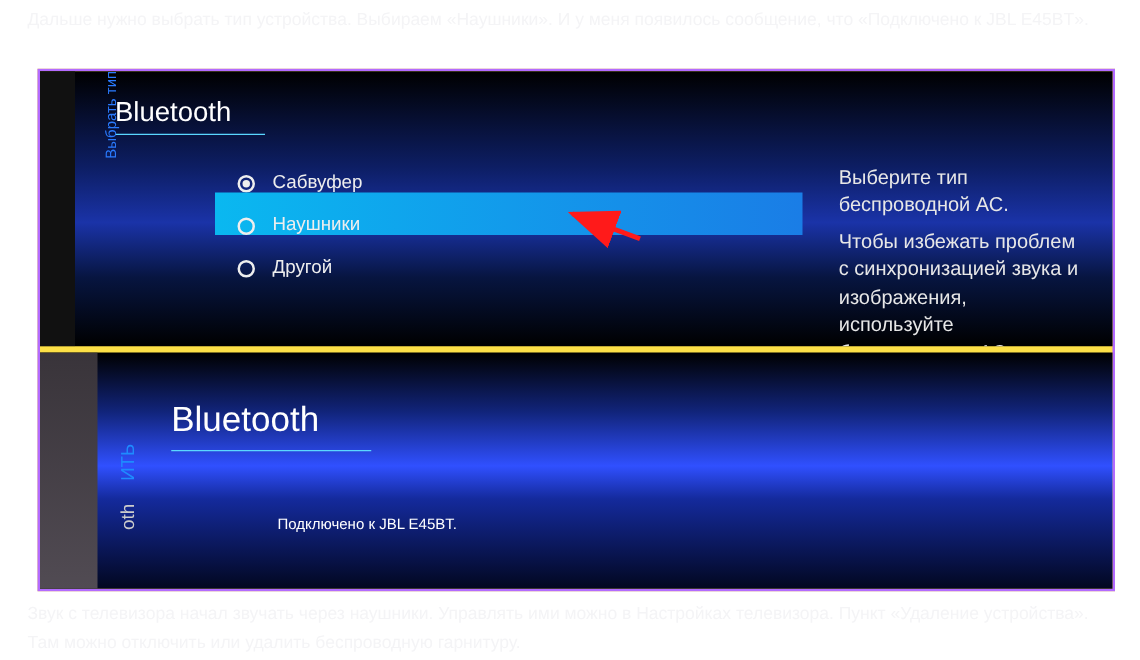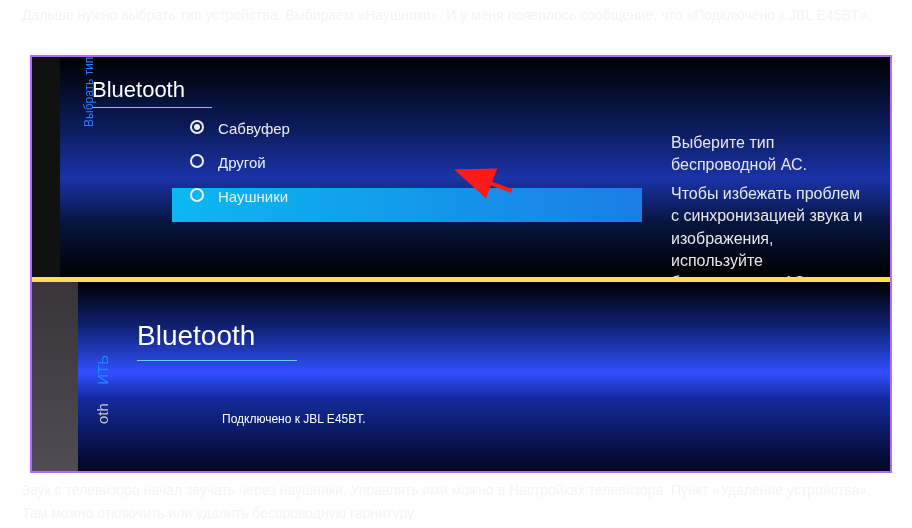--- a/index.html
+++ b/index.html
@@ -14,21 +14,21 @@
   
   .shot1{position:absolute;left:0;right:0;top:0;height:220px;
          background:linear-gradient(180deg,#000 0%,#0d1e64 35%,#1a33a8 55%,#071540 75%,#000 100%);
          overflow:hidden}
   .bezel-left{position:absolute;left:0;top:0;bottom:0;width:28px;background:#111}
   .title1{position:absolute;left:60px;top:20px;color:#fff;font-size:22px;font-weight:400}
   .title-rule{position:absolute;left:60px;top:50px;width:120px;height:1px;background:#5ad7ff}
   .side-tab{position:absolute;left:50px;top:70px;transform:rotate(-90deg);transform-origin:left top;color:#2a7bff;font-size:12px;white-space:nowrap}
 
   .options{position:absolute;left:140px;top:63px;width:470px}
-  .opt{display:flex;align-items:flex-start;height:34px;padding-left:18px;color:#eee;font-size:15px;position:relative}
+  .opt{display:flex;align-items:flex-end;height:34px;padding-left:18px;color:#eee;font-size:15px;position:relative}
   .opt.sel{background:linear-gradient(90deg,#0ab8f0,#1a7de6)}
   .radio{width:14px;height:14px;border:2px solid #eee;border-radius:50%;margin-right:14px;position:relative;flex:none}
   .radio.on::after{content:"";position:absolute;inset:2px;background:#eee;border-radius:50%}
   .arrow{position:absolute;left:420px;top:108px;pointer-events:none}
   .arrow svg{overflow:visible}
 
   .help{position:absolute;right:24px;top:75px;width:195px;color:#e7e7e7;font-size:16px;line-height:1.4}
   .help .h1{margin-bottom:6px}
 
   
@@ -62,27 +62,27 @@
       <span style="color:#2a7bff">Выбрать тип АС</span>
       <span style="display:inline-block;width:18px"></span>
       
     </div>
 
     <div class="options">
       <div class="opt">
         <span class="radio on"></span>
         <span>Сабвуфер</span>
       </div>
+      <div class="opt sel">
+        <span class="radio"></span>
+        <span>Наушники</span>
+      </div>
       <div class="opt">
         <span class="radio"></span>
         <span>Другой</span>
-      </div>
-      <div class="opt sel">
-        <span class="radio"></span>
-        <span>Наушники</span>
       </div>
     </div>
 
     <div class="arrow">
       <svg width="70" height="30">
         <defs>
             <marker id="ah" markerWidth="10" markerHeight="8" refX="9" refY="4" orient="auto">
           <polygon points="0 0, 10 4, 0 8" fill="#ff1a1a"></polygon>
             </marker>
           </defs>

